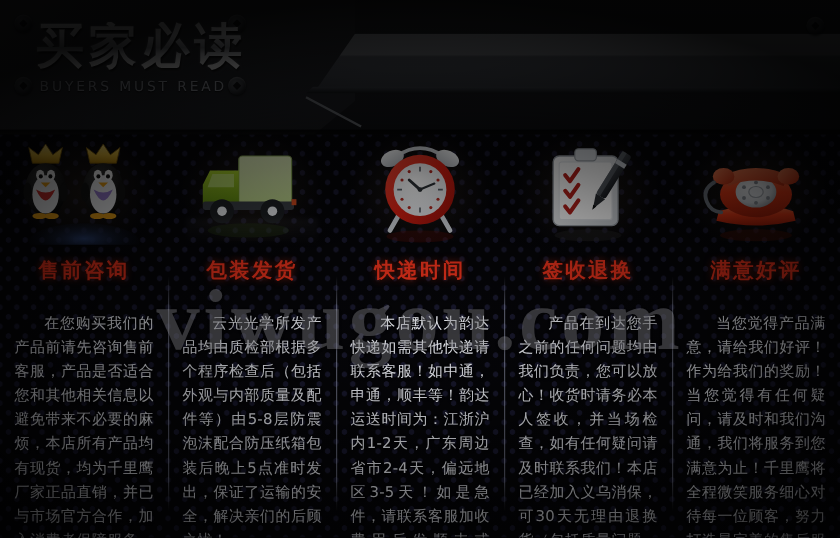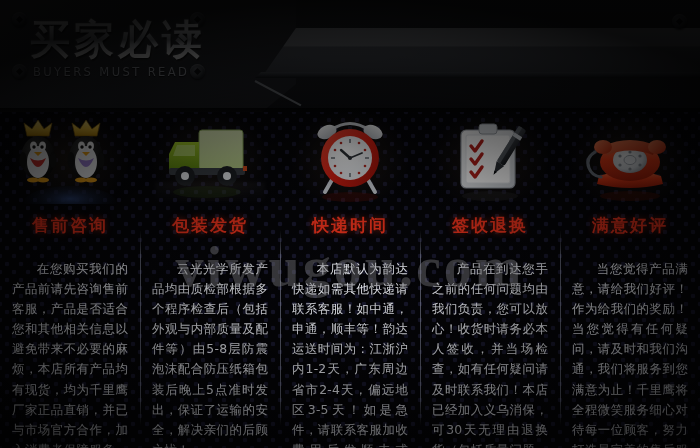--- a/index.html
+++ b/index.html
@@ -163,21 +163,21 @@
     text-indent:2em;
     padding:0 6px;
     text-shadow:0 1px 2px rgba(0,0,0,.95);
     letter-spacing:.2px;
   }
 
   
   .watermark {
     position:absolute; left:0; top:232px; width:700px; height:70px;
     display:flex; align-items:center; justify-content:center;
-    font-size:56px; font-weight:bold; letter-spacing:3px;
+    font-size:72px; font-weight:bold; letter-spacing:3px;
     color:rgba(235,238,245,.22);
     text-shadow:0 1px 2px rgba(0,0,0,.3);
     pointer-events:none; white-space:nowrap;
     font-family:"Liberation Serif","DejaVu Serif",serif;
   }
 </style>
 </head>
 <body>
 
 <div id="banner">

